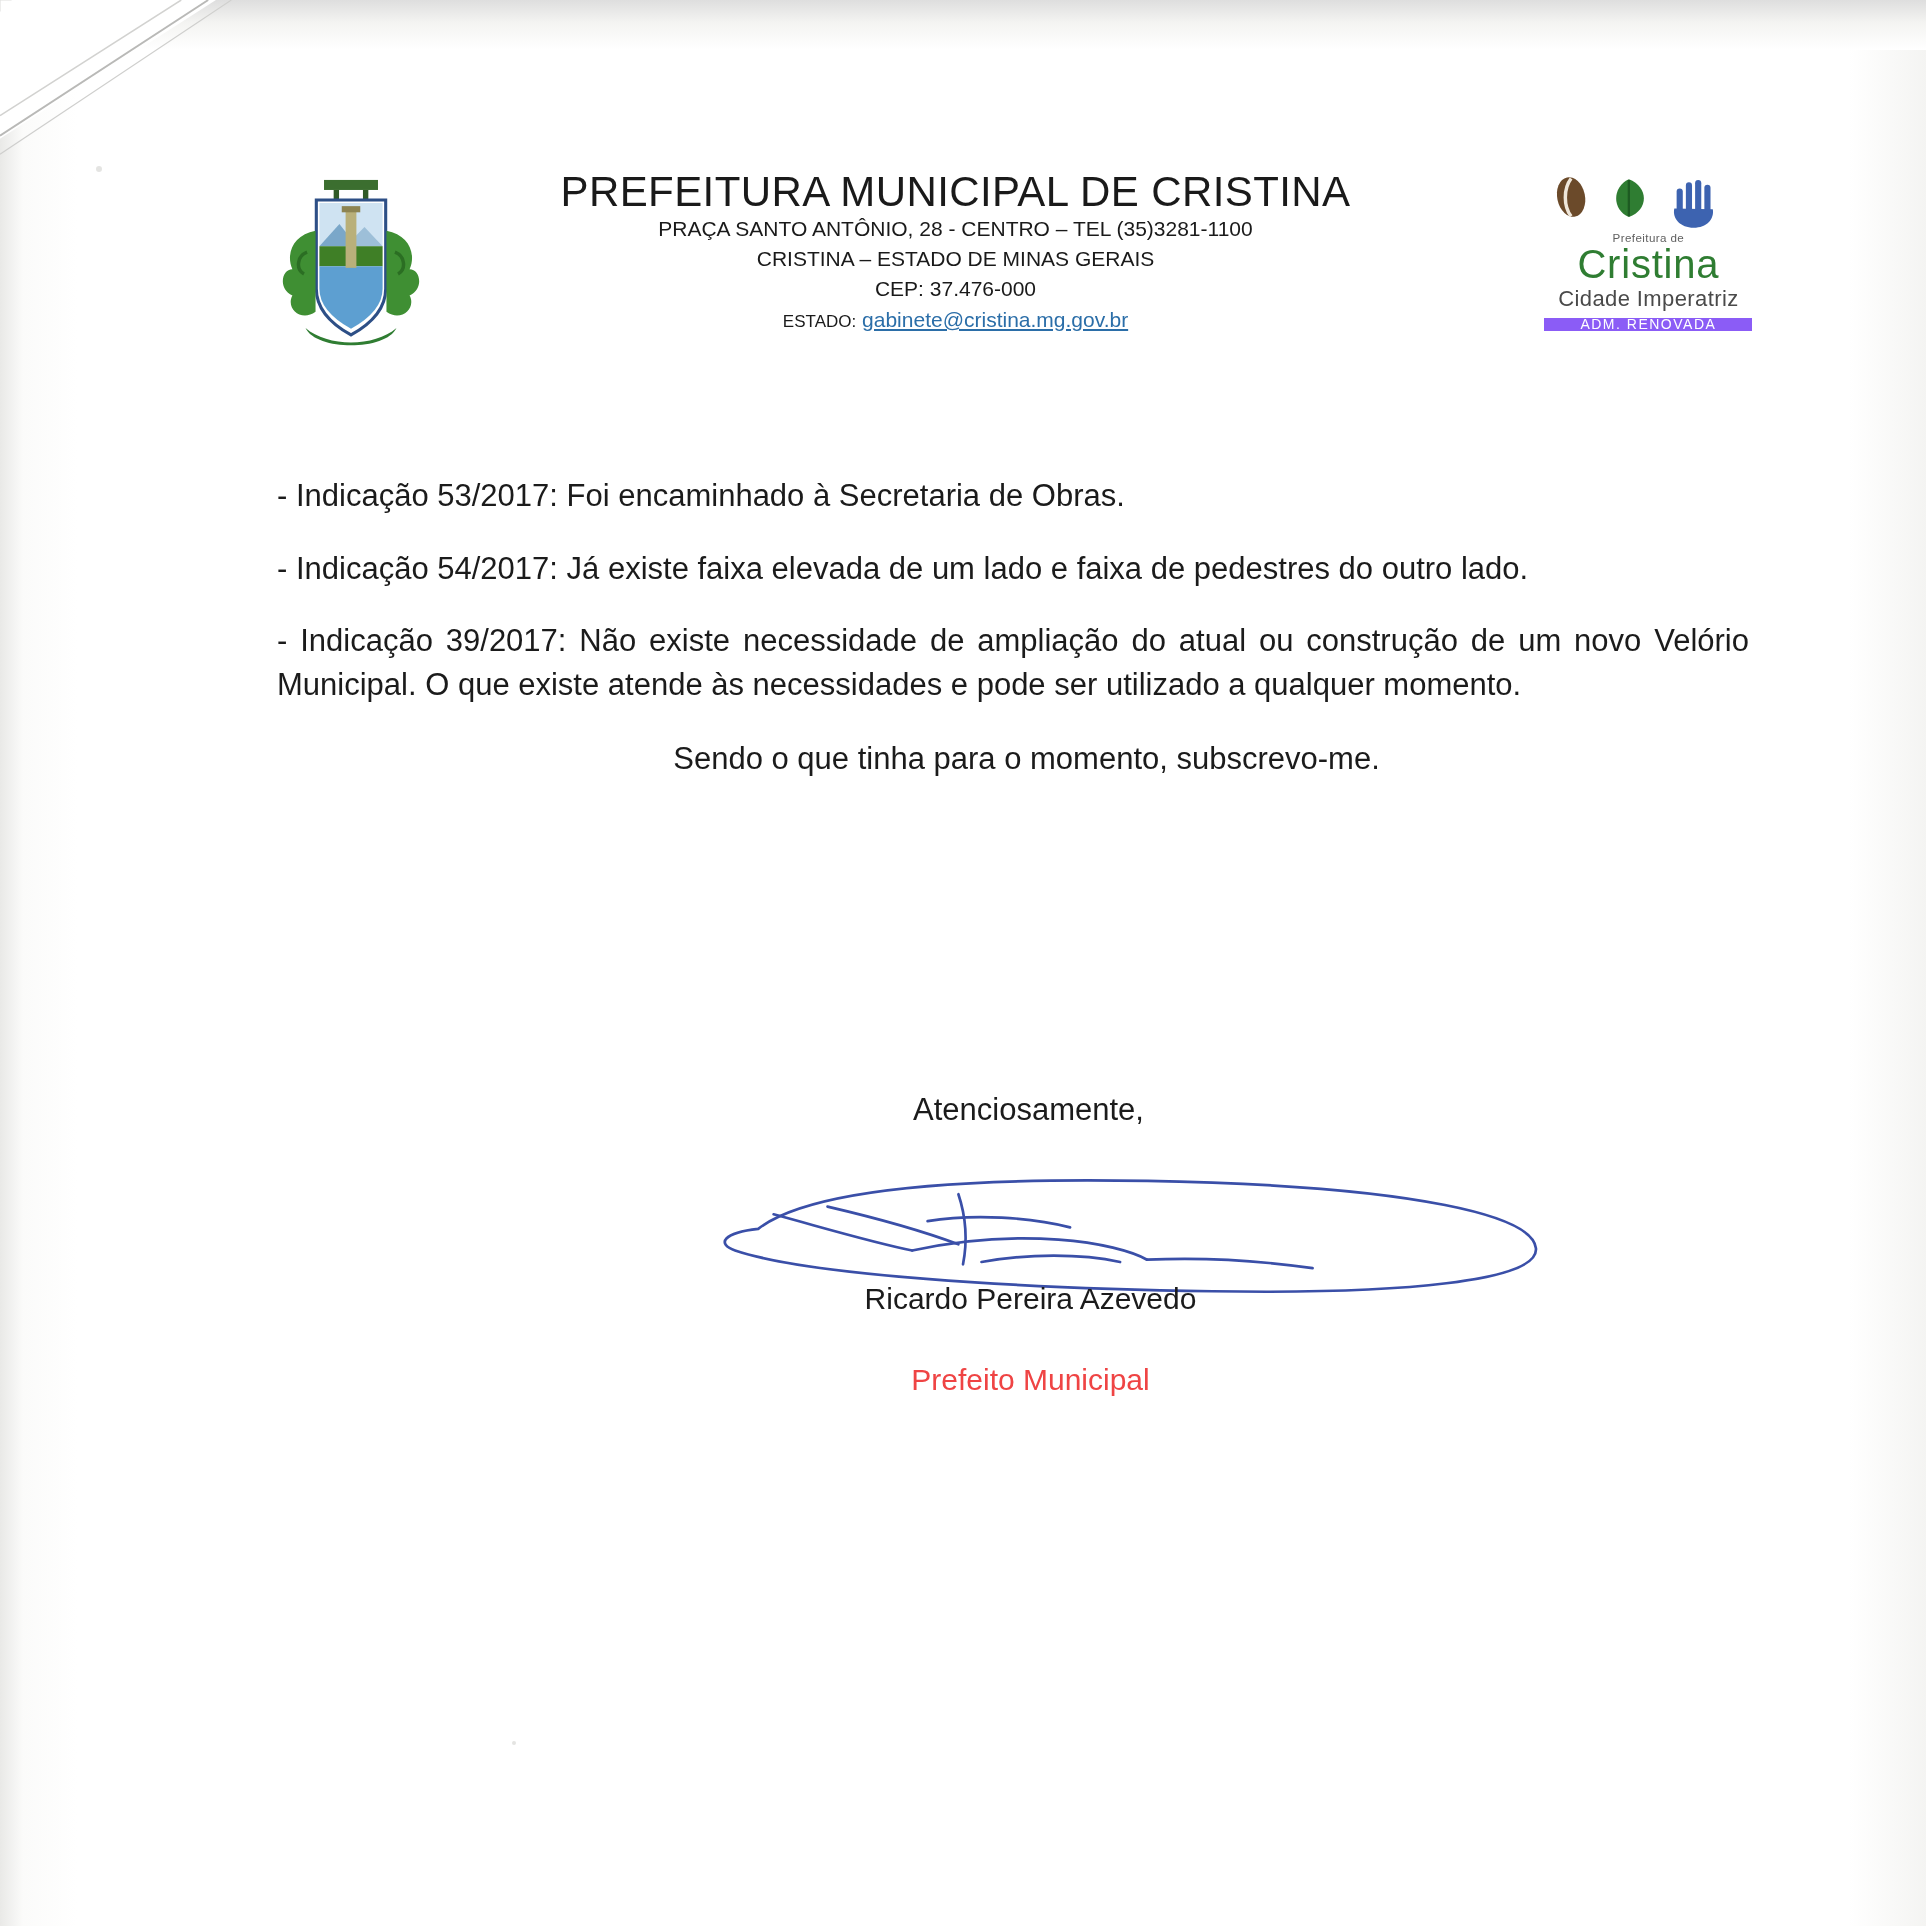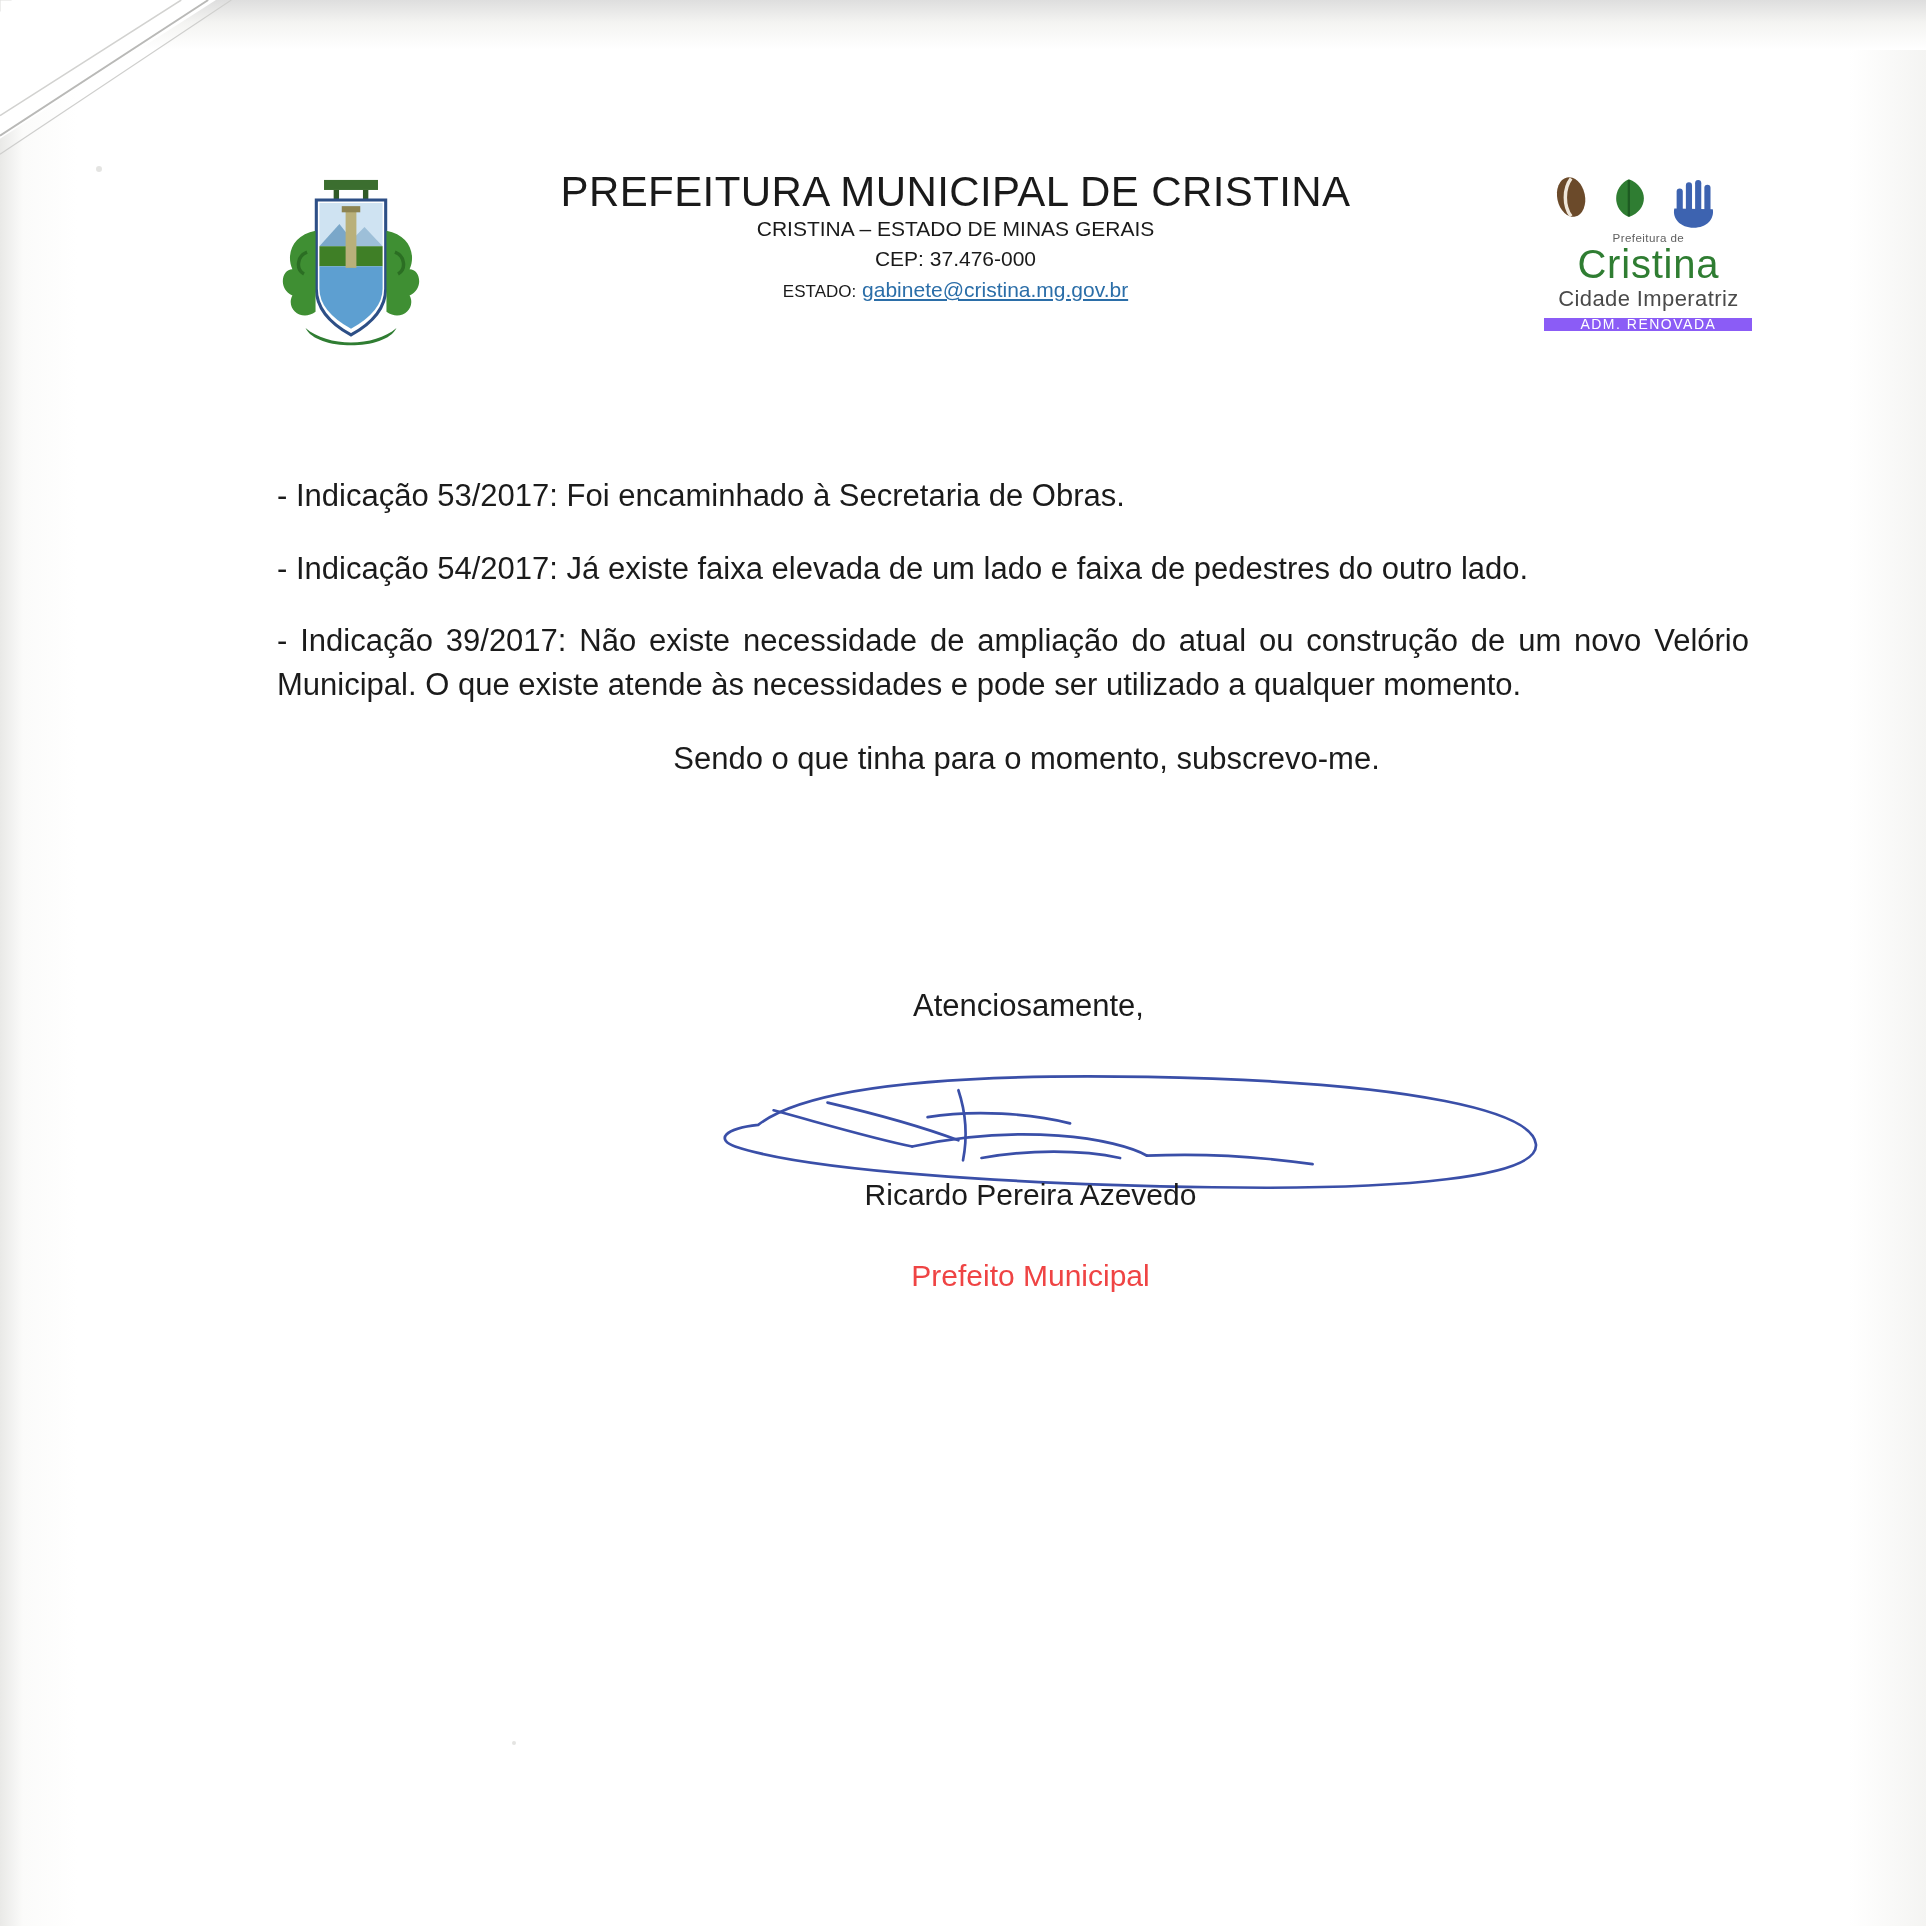--- a/index.html
+++ b/index.html
@@ -156,21 +156,21 @@
     margin: 30px 0 0 0;
     font-size: 31px;
     line-height: 1.42;
     text-align: center;
     padding-left: 27px;
   }
 
   .sig-block {
     position: absolute;
     left: 277px;
-    top: 988px;
+    top: 1092px;
     width: 1472px;
     text-align: center;
   }
   .atenciosamente {
     font-size: 31px;
     color: #1b1b1b;
     padding-left: 31px;
   }
   .sig-area {
     position: relative;
@@ -258,20 +258,21 @@
           <path d="M302,150 C360,160 380,210 362,250 C390,250 400,300 362,318 C380,350 340,388 302,360 Z" fill="#3f8f33"></path>
           <path d="M96,205 C70,215 66,250 88,262" fill="none" stroke="#2b6e23" stroke-width="9"></path>
           <path d="M324,205 C350,215 354,250 332,262" fill="none" stroke="#2b6e23" stroke-width="9"></path>
 
           <path d="M92,402 C150,452 270,452 328,402 C300,462 120,462 92,402 Z" fill="#2f7d32"></path>
         </svg>
       </div>
 
       <div class="head-text">
         <div class="head-title">PREFEITURA MUNICIPAL DE CRISTINA</div>
+        <div class="head-line">PRAÇA SANTO ANTÔNIO, 28 - CENTRO – TEL (35)3281-1100</div>
         <div class="head-line">CRISTINA – ESTADO DE MINAS GERAIS</div>
         <div class="head-line">CEP: 37.476-000</div>
         <div class="head-email">
           <span class="sc">ESTADO:</span>
           <a href="#">gabinete@cristina.mg.gov.br</a>
         </div>
       </div>
 
       <div class="logo">
         <div class="logo-icons">

